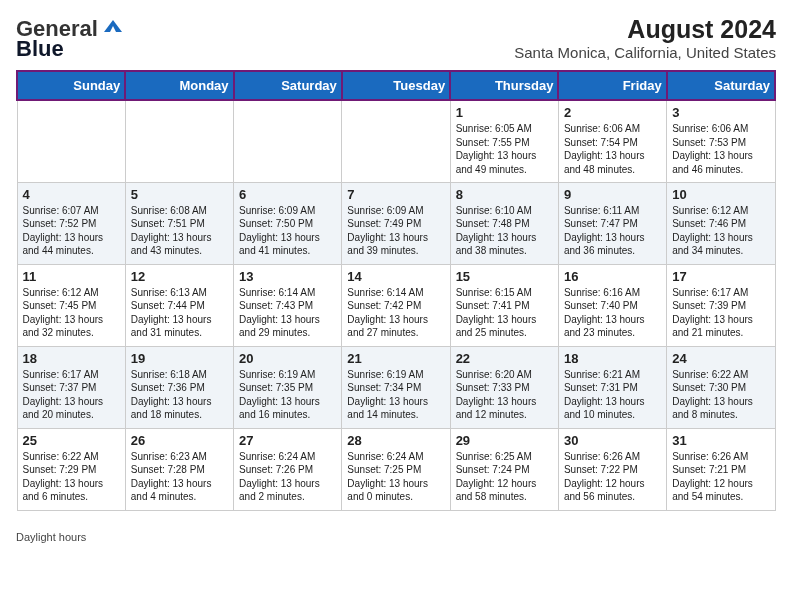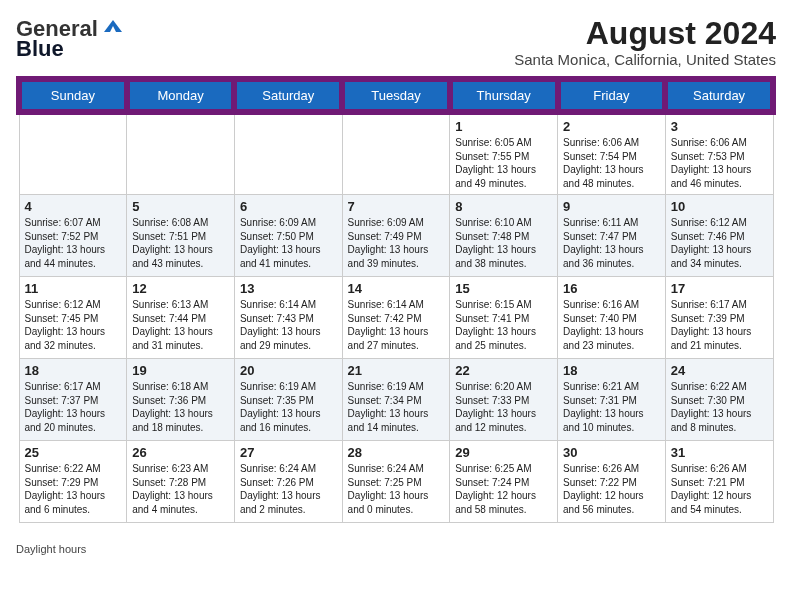--- a/index.html
+++ b/index.html
@@ -18,43 +18,43 @@
     }
     .logo {
       display: flex;
       flex-direction: column;
       align-items: flex-start;
     }
     .title-area {
       text-align: right;
     }
     .month-title {
-      font-size: 32px;
+      font-size: 25px;
       font-weight: bold;
       color: #222;
       line-height: 1.1;
     }
     .location-title {
       font-size: 15px;
       color: #444;
       text-align: right;
     }
     .calendar-table {
       width: 100%;
       border-collapse: collapse;
       table-layout: fixed;
     }
     .calendar-table th {
       background: #1a6abf;
       color: #fff;
       font-size: 13px;
-      font-weight: normal;
+      font-weight: bold;
       padding: 6px 4px;
-      text-align: center;
-      border: 6px solid #701a75;
+      text-align: right;
+      border: 2px solid #701a75;
     }
     .calendar-table td {
       border: 1px solid #ccc;
       vertical-align: top;
       padding: 4px 5px;
       font-size: 10.5px;
       color: #222;
       height: 82px;
       background: #fff;
     }

